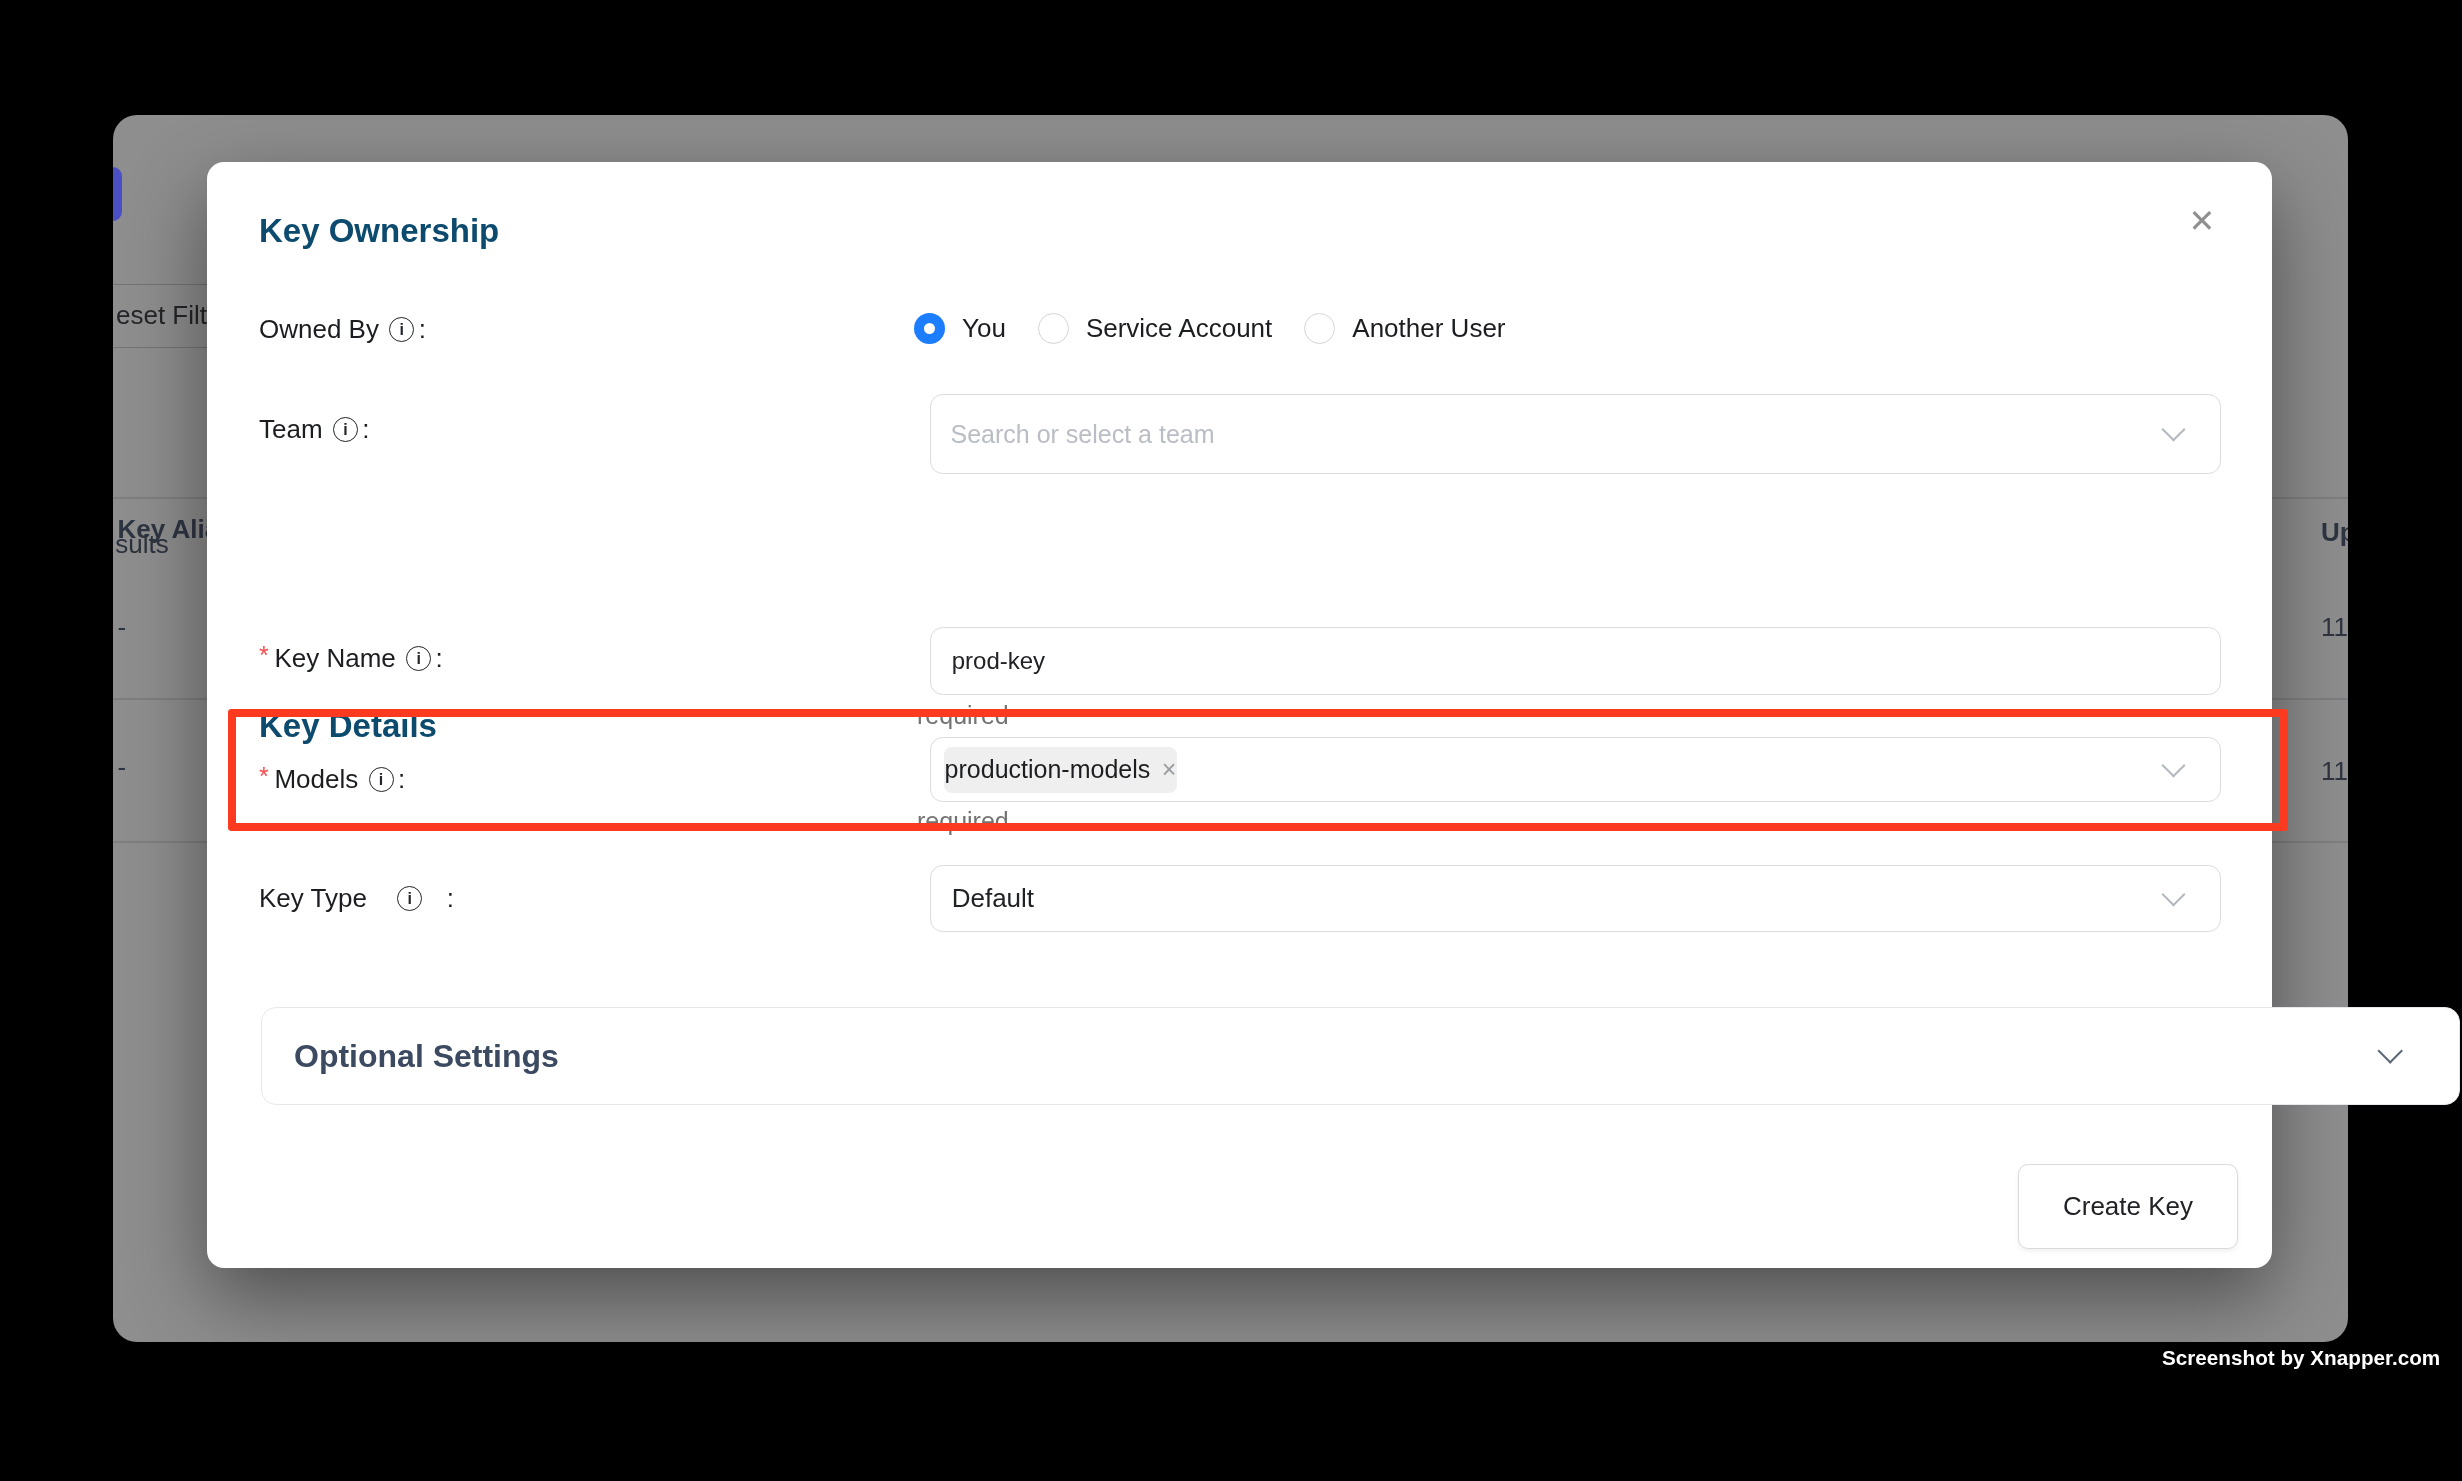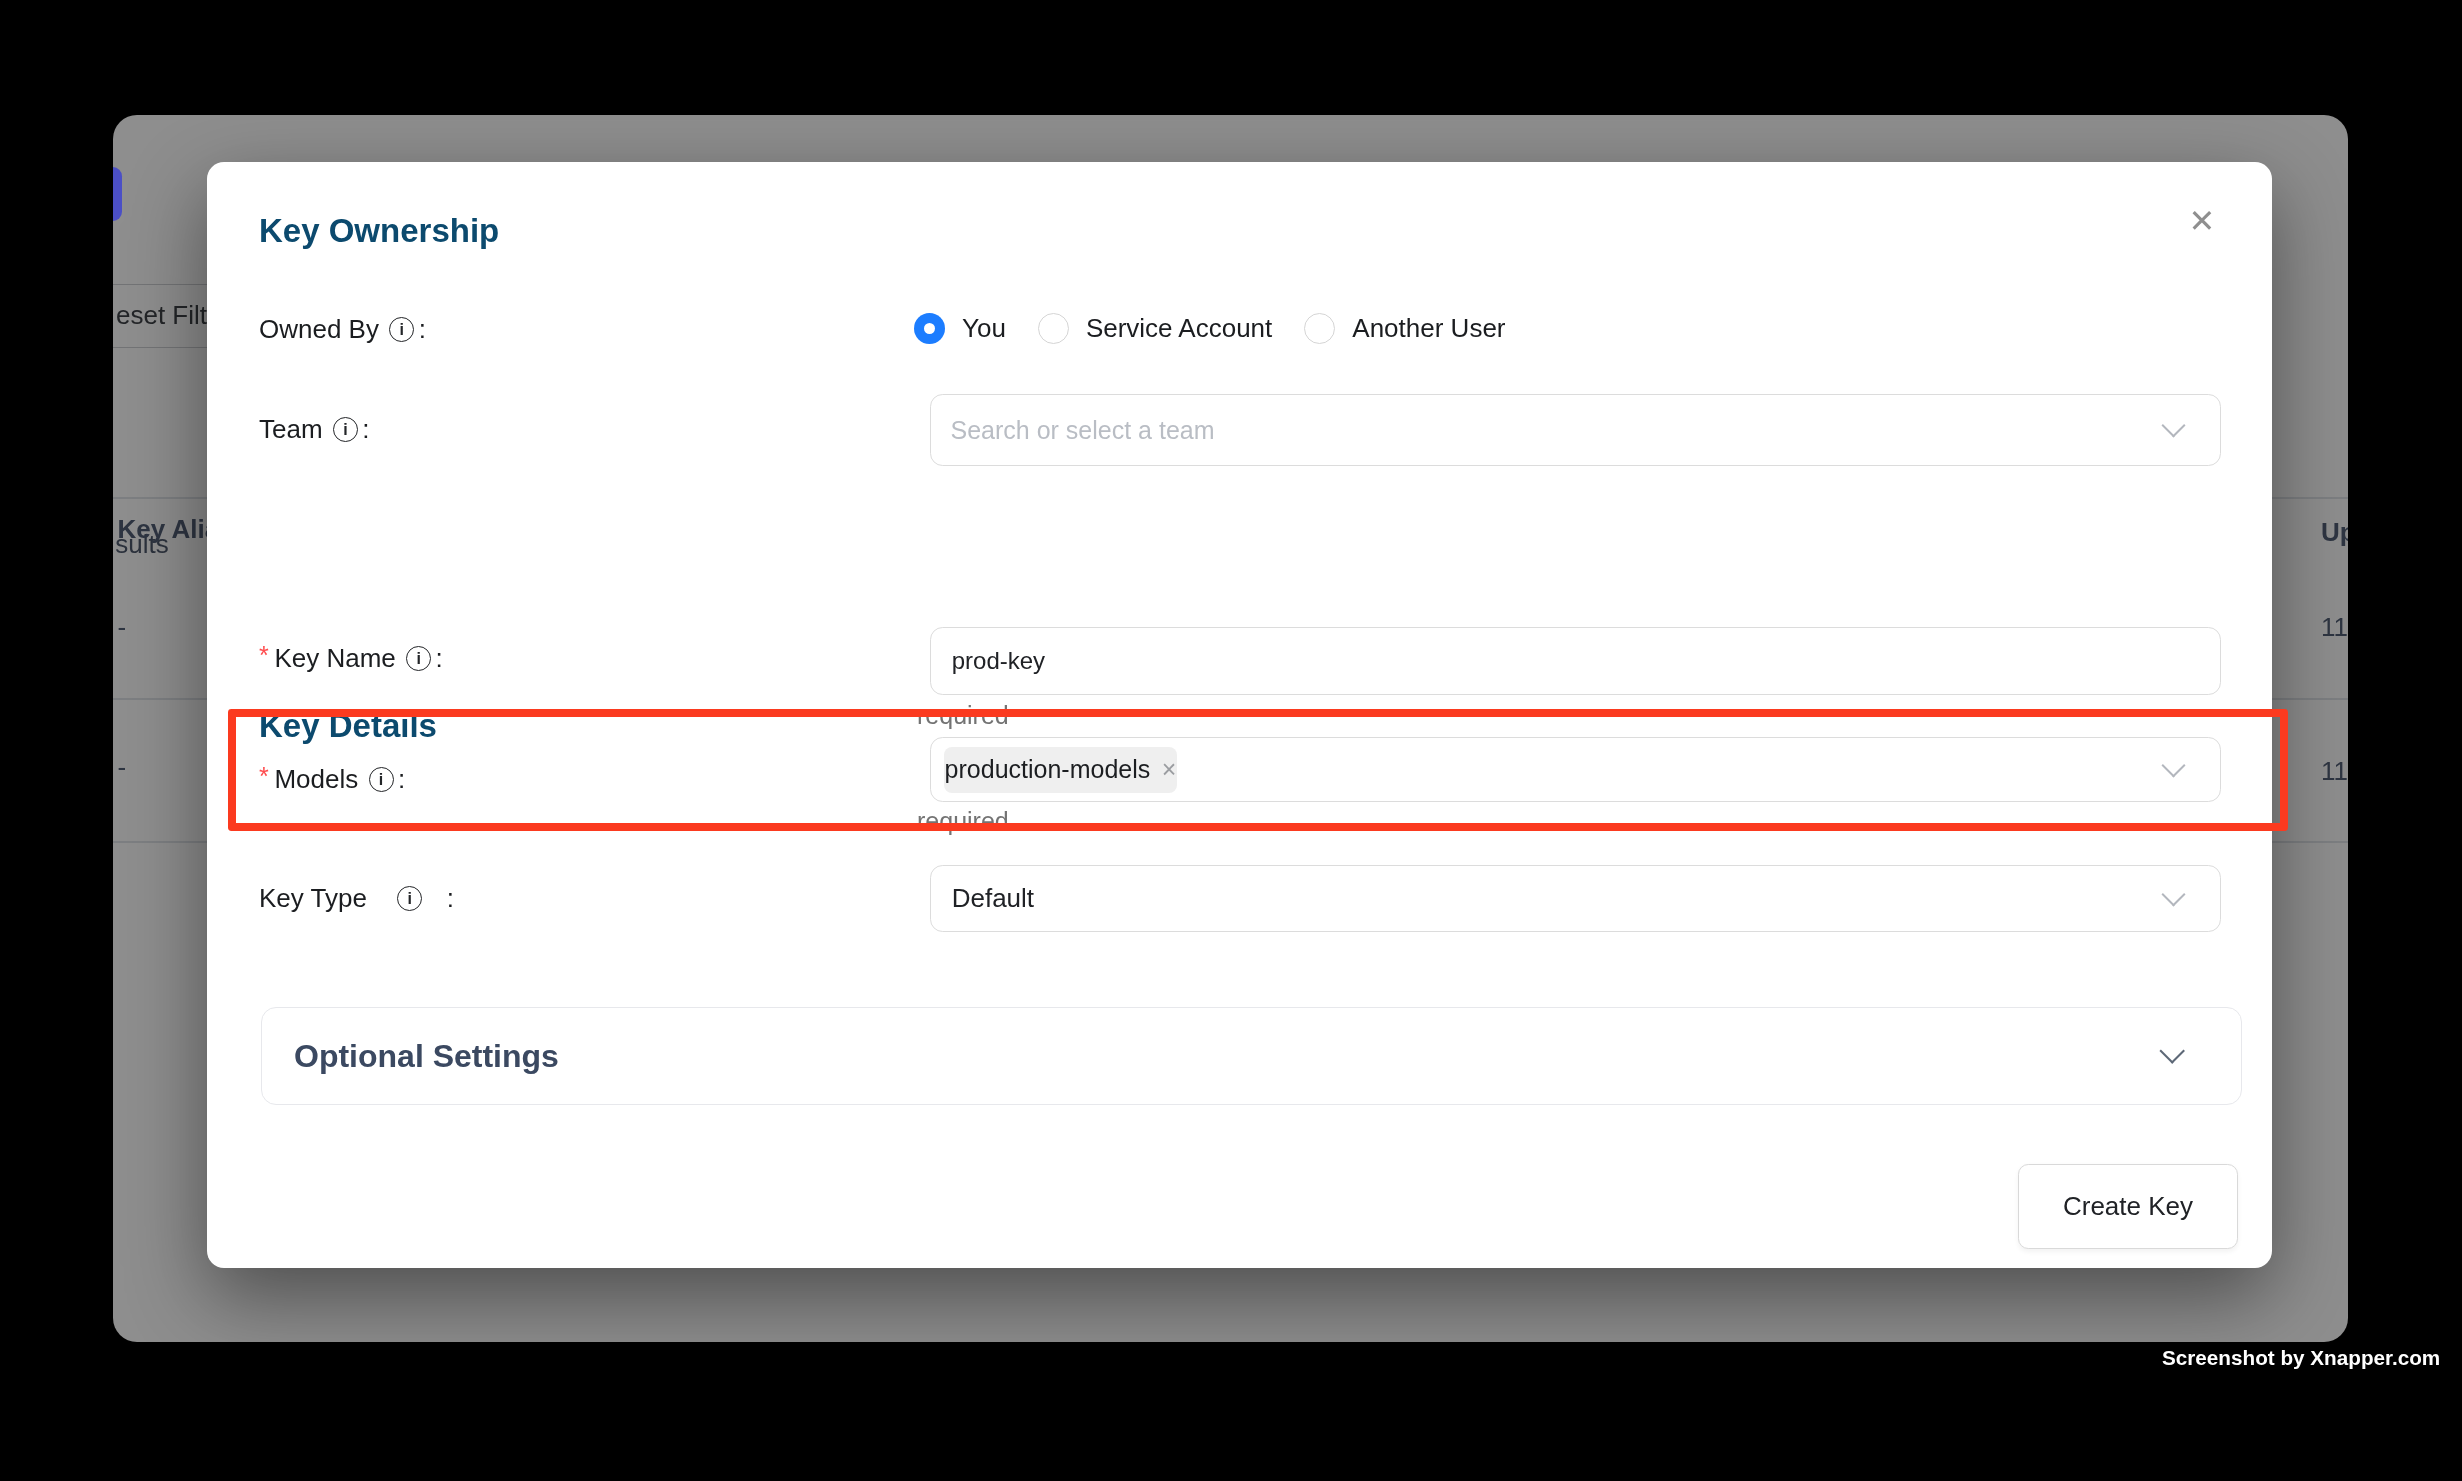--- a/index.html
+++ b/index.html
@@ -78,21 +78,21 @@
   }
   .tag{
     height:46px;background:#efefef;border-radius:8px;margin-left:12.6px;
     display:flex;align-items:center;padding:0 1px;
   }
   .tag .tag-text{font-size:25px;color:#1c1e21;white-space:nowrap;}
   .tag .tag-x{font-size:25px;color:#9b9da1;margin-left:11.5px;}
   .req-msg{position:absolute;left:710px;font-size:25px;color:#737373;white-space:nowrap;}
   
   .opt-panel{
-    position:absolute;left:54px;top:845px;width:1981px;height:98px;
+    position:absolute;left:54px;top:845px;width:2199px;height:98px;
     border:1.7px solid #e7e8ec;border-radius:15px;background:#fff;
     display:flex;align-items:center;
   }
   .opt-title{font-size:32px;font-weight:700;color:#3b4961;margin-left:32px;white-space:nowrap;}
   .opt-chev{
     position:absolute;right:60px;top:50%;width:18.4px;height:18.4px;margin-top:-13.8px;
     border-right:2.9px solid #5d6877;border-bottom:2.9px solid #5d6877;transform:rotate(45deg);
   }
   
   .create-btn{
@@ -160,21 +160,21 @@
       <span class="radio-label">Service Account</span>
       <span class="radio"></span>
       <span class="radio-label">Another User</span>
     </div>
 
     <div class="row-label" style="top:251px;">
       <span>Team</span>
       <i class="info-icon">i</i>
       <span class="colon">:</span>
     </div>
-    <div class="field" style="top:232px;height:72px;">
+    <div class="field" style="top:232px;height:80px;">
       <span class="placeholder">Search or select a team</span>
       <span class="chev"></span>
     </div>
 
     <div class="sec-title" style="top:545px;">Key Details</div>
 
     <div class="row-label" style="top:480px;">
       <span class="req-star">*</span>
       <span>Key Name</span>
       <i class="info-icon">i</i>

